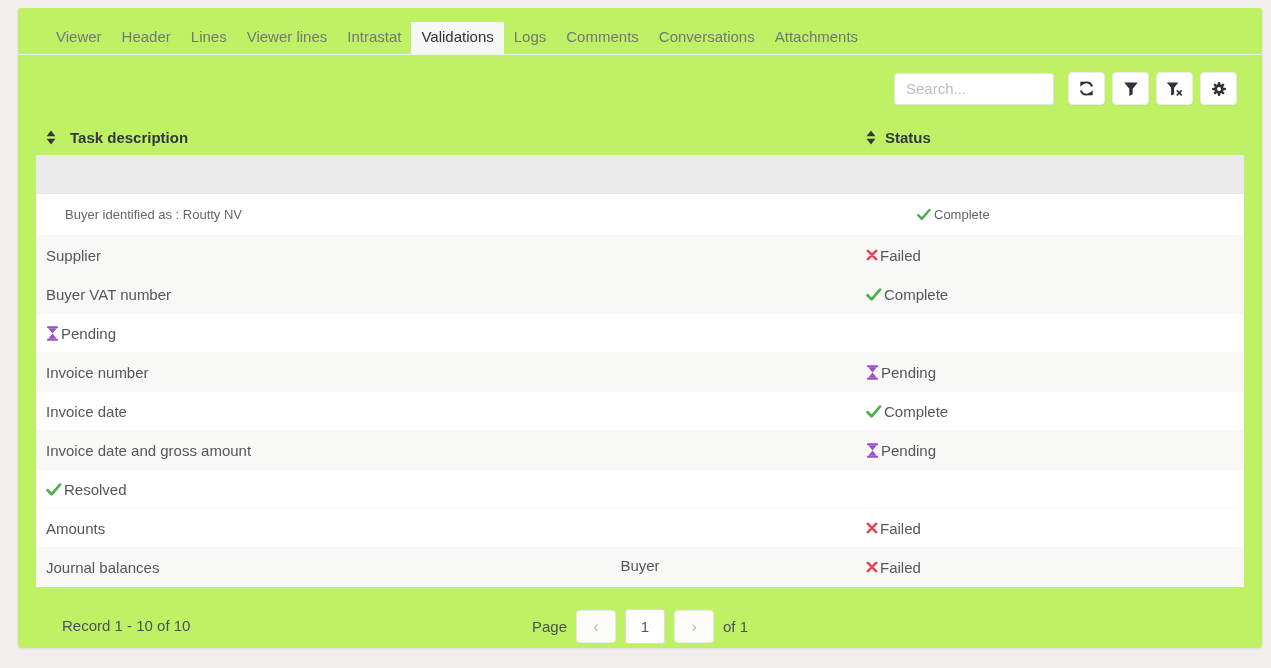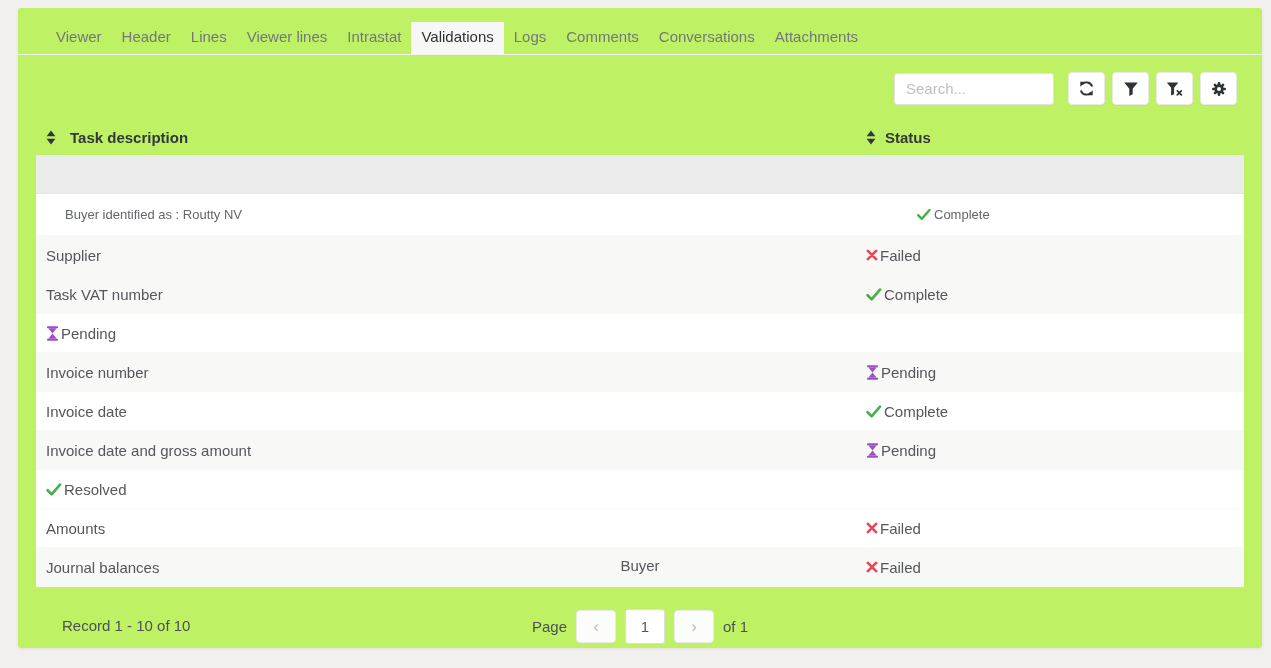--- a/index.html
+++ b/index.html
@@ -212,21 +212,21 @@
       <span style="display:flex;align-items:center;">
             <svg class="icon-x" width="12" height="12" viewBox="0 0 12 12">
     <path d="M1.9 1.9l8.2 8.2M10.1 1.9l-8.2 8.2" fill="none" stroke="#e2495b" stroke-width="2.7" stroke-linecap="round"></path>
   </svg>
           </span>
       <span class="status-label">Failed</span>
     </div>
   </div>
       <div class="row v-stripe">
     <div class="cell-desc">
-      <span>Task VAT number</span>
+      <span>Buyer VAT number</span>
     </div>
     <div class="cell-status">
       <span style="display:flex;align-items:center;">
             <svg class="icon-check" width="16" height="13" viewBox="0 0 16 13">
     <path d="M1.6 7.3l4 4L14 1.6" fill="none" stroke="#4bae4f" stroke-width="2.7" stroke-linecap="round" stroke-linejoin="round"></path>
   </svg>
           </span>
       <span class="status-label">Complete</span>
     </div>
   </div>

